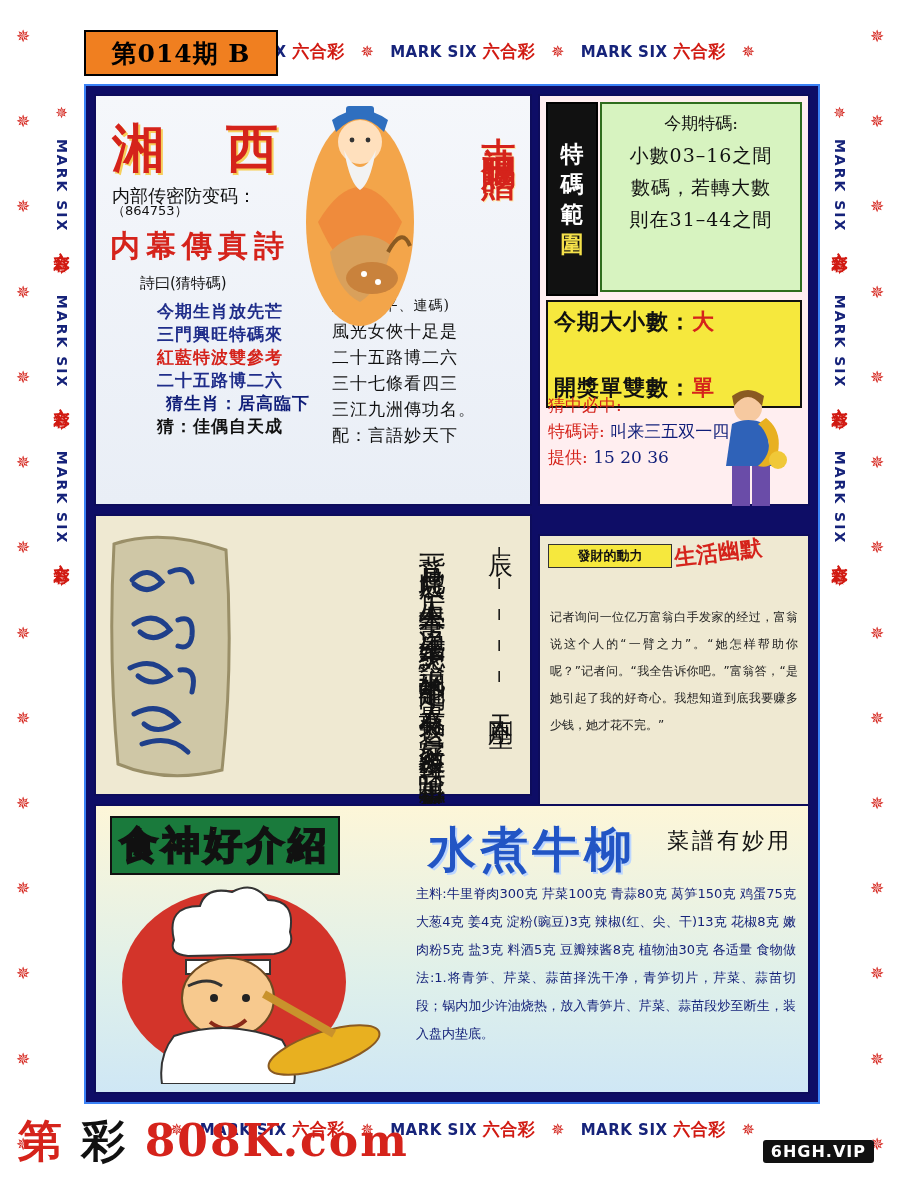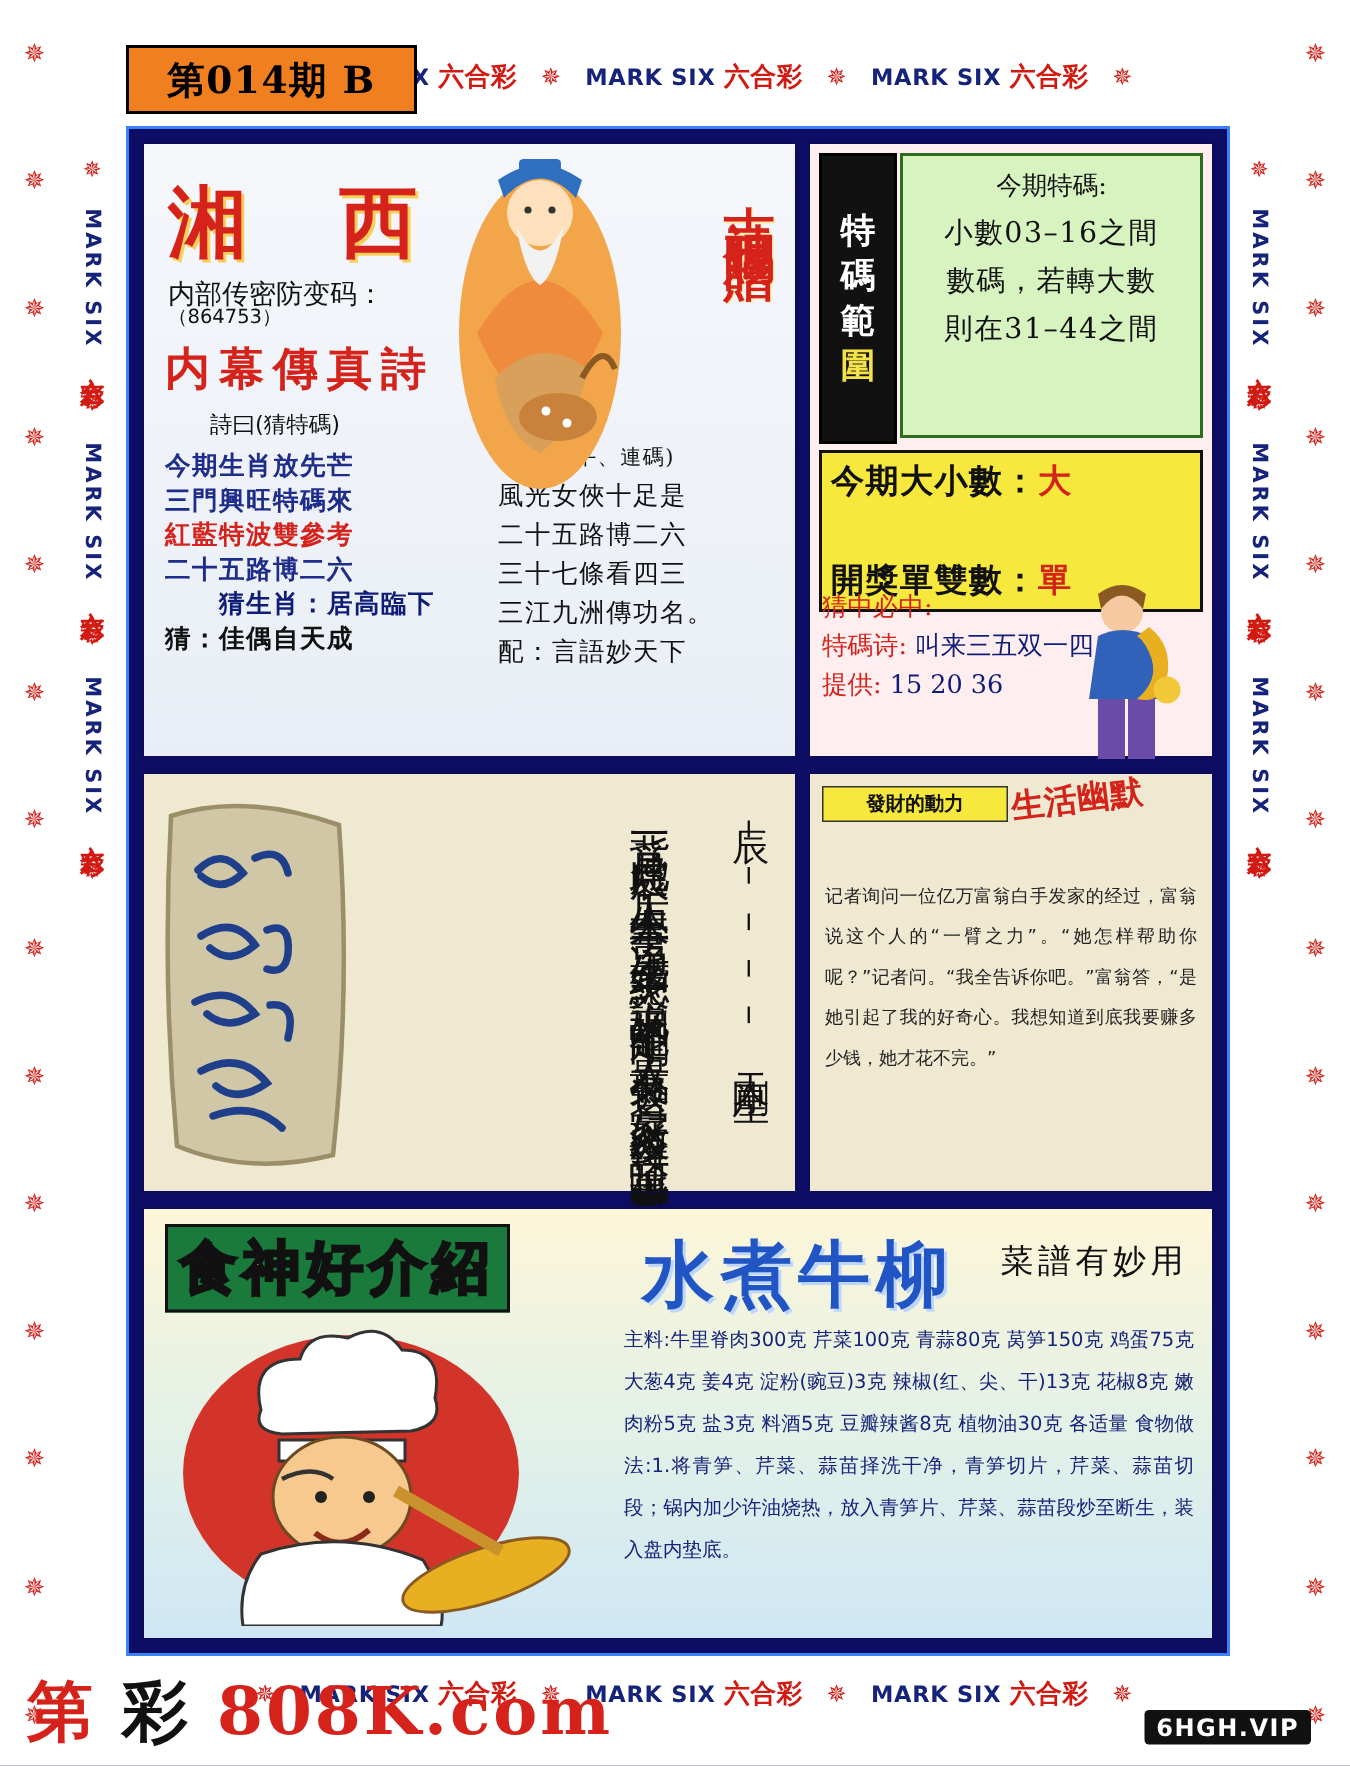--- a/index.html
+++ b/index.html
@@ -100,20 +100,21 @@
     letter-spacing:6px;
   }
   .shi-label{
     position:absolute;left:44px;top:178px;font-size:15px;color:#111;
   }
   .poem-left{
     position:absolute;left:14px;top:204px;width:220px;
     font-family:"DejaVu Serif","Liberation Serif",serif;
     font-size:17px;line-height:23px;color:#1f2d8a;font-weight:bold;
     letter-spacing:1px;
+    text-align:center;
   }
   .poem-left div:nth-child(3){color:#d5231b;}
   .poem-left div:nth-child(5){color:#0f1d78;margin-left:36px;}
   .poem-left .ans{color:#111;}
   .poem-right{
     position:absolute;left:236px;top:196px;width:196px;
     font-family:"DejaVu Serif","Liberation Serif",serif;
     font-size:17px;line-height:26px;color:#111;letter-spacing:1px;
   }
   .poem-right .lbl{font-size:14px;}
@@ -191,21 +192,21 @@
   }
   .mid-right{
     position:absolute;right:10px;top:18px;height:248px;
     writing-mode:vertical-rl;
     font-family:"DejaVu Serif","Liberation Serif",serif;
     font-size:25px;line-height:40px;color:#111;letter-spacing:6px;
   }
 
   
   .p-joke{
-    left:452px;top:428px;width:272px;height:282px;
+    left:452px;top:448px;width:272px;height:282px;
     background:#efe9d2;border:2px solid #0d0c5c;
   }
   .joke-tab{
     position:absolute;left:8px;top:8px;width:122px;height:22px;
     background:#f6e83d;border:1px solid #333;
     display:flex;align-items:center;justify-content:center;
     font-size:13px;font-weight:bold;color:#111;
   }
   .joke-hand{
     position:absolute;left:134px;top:2px;

